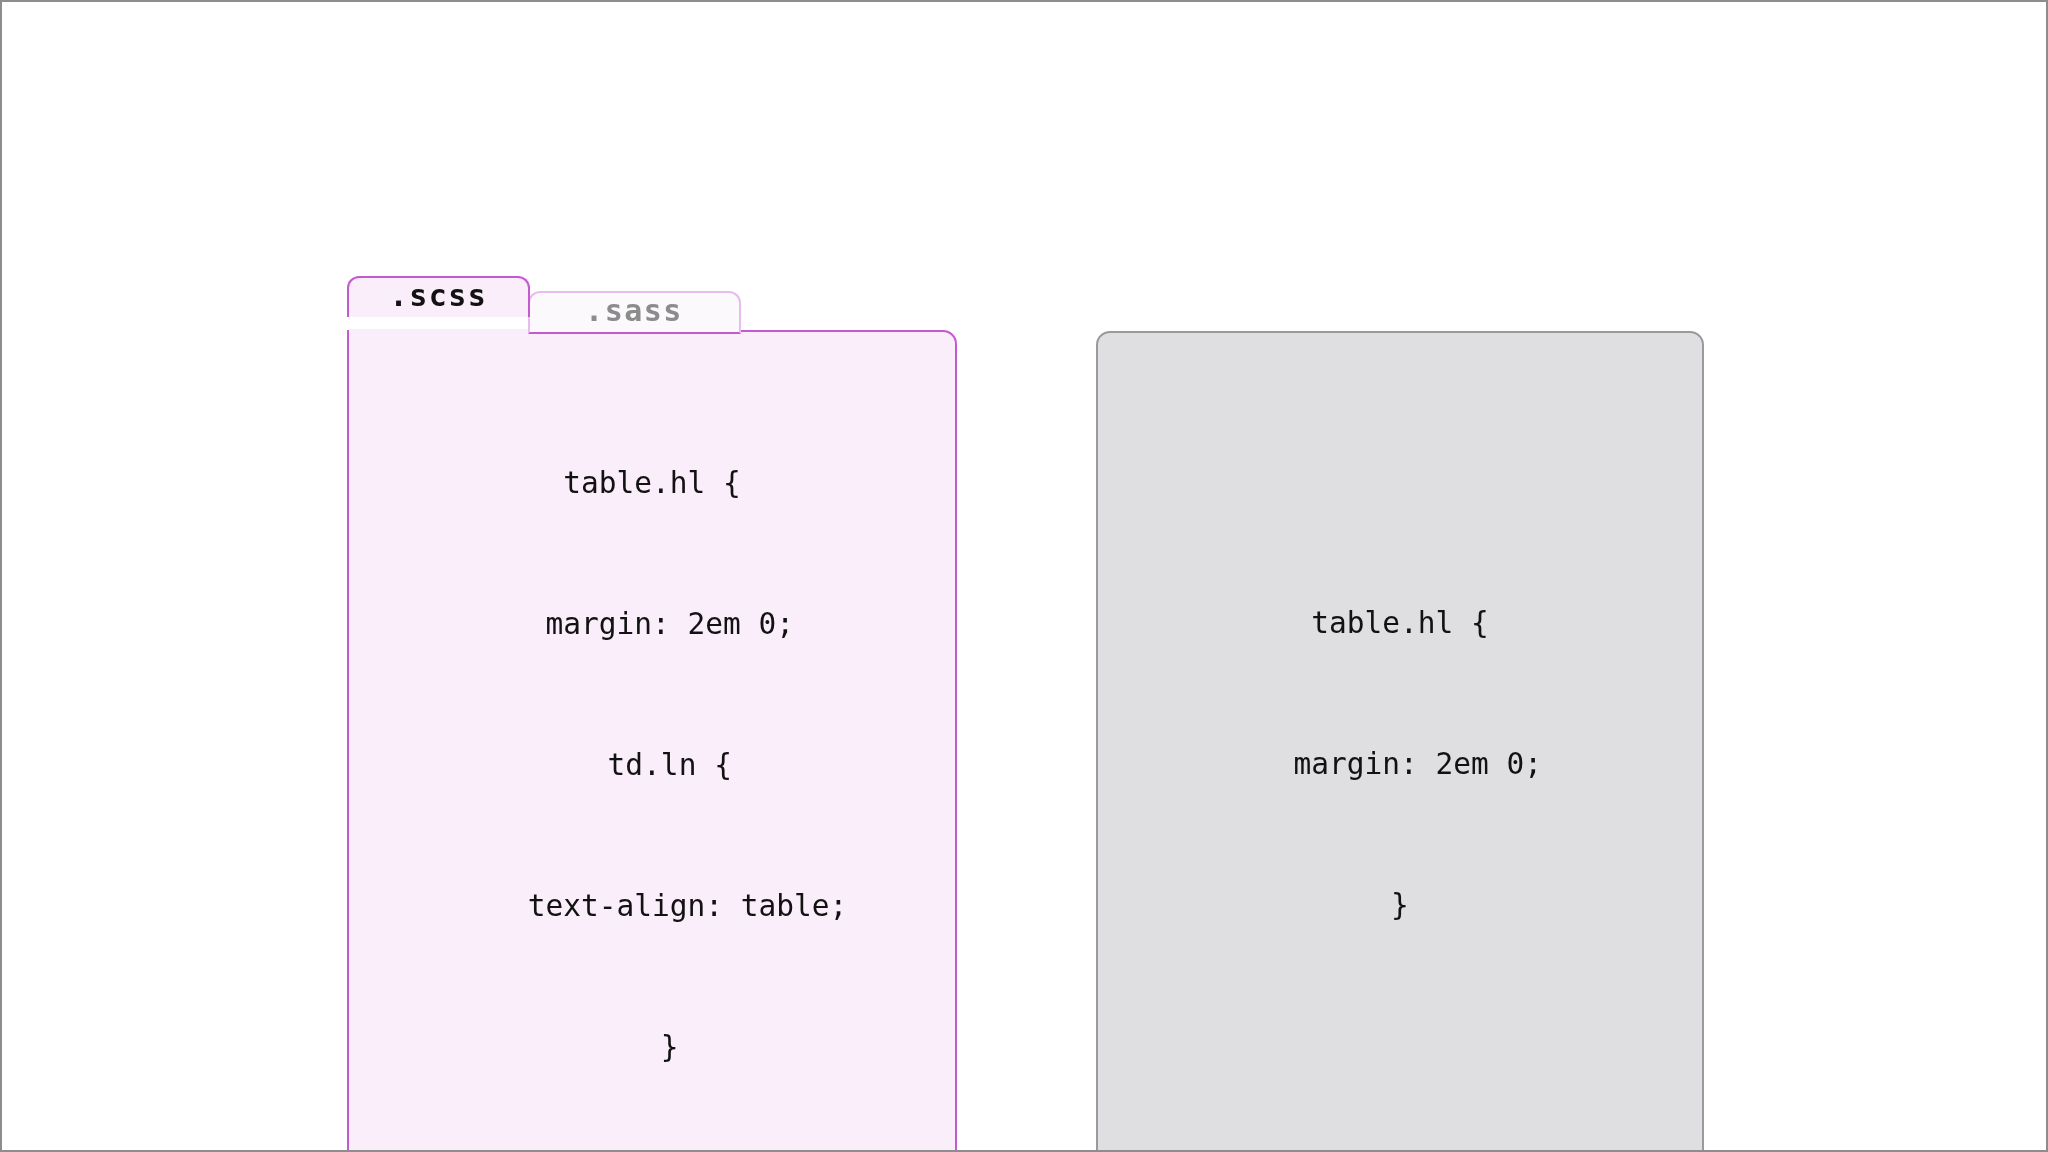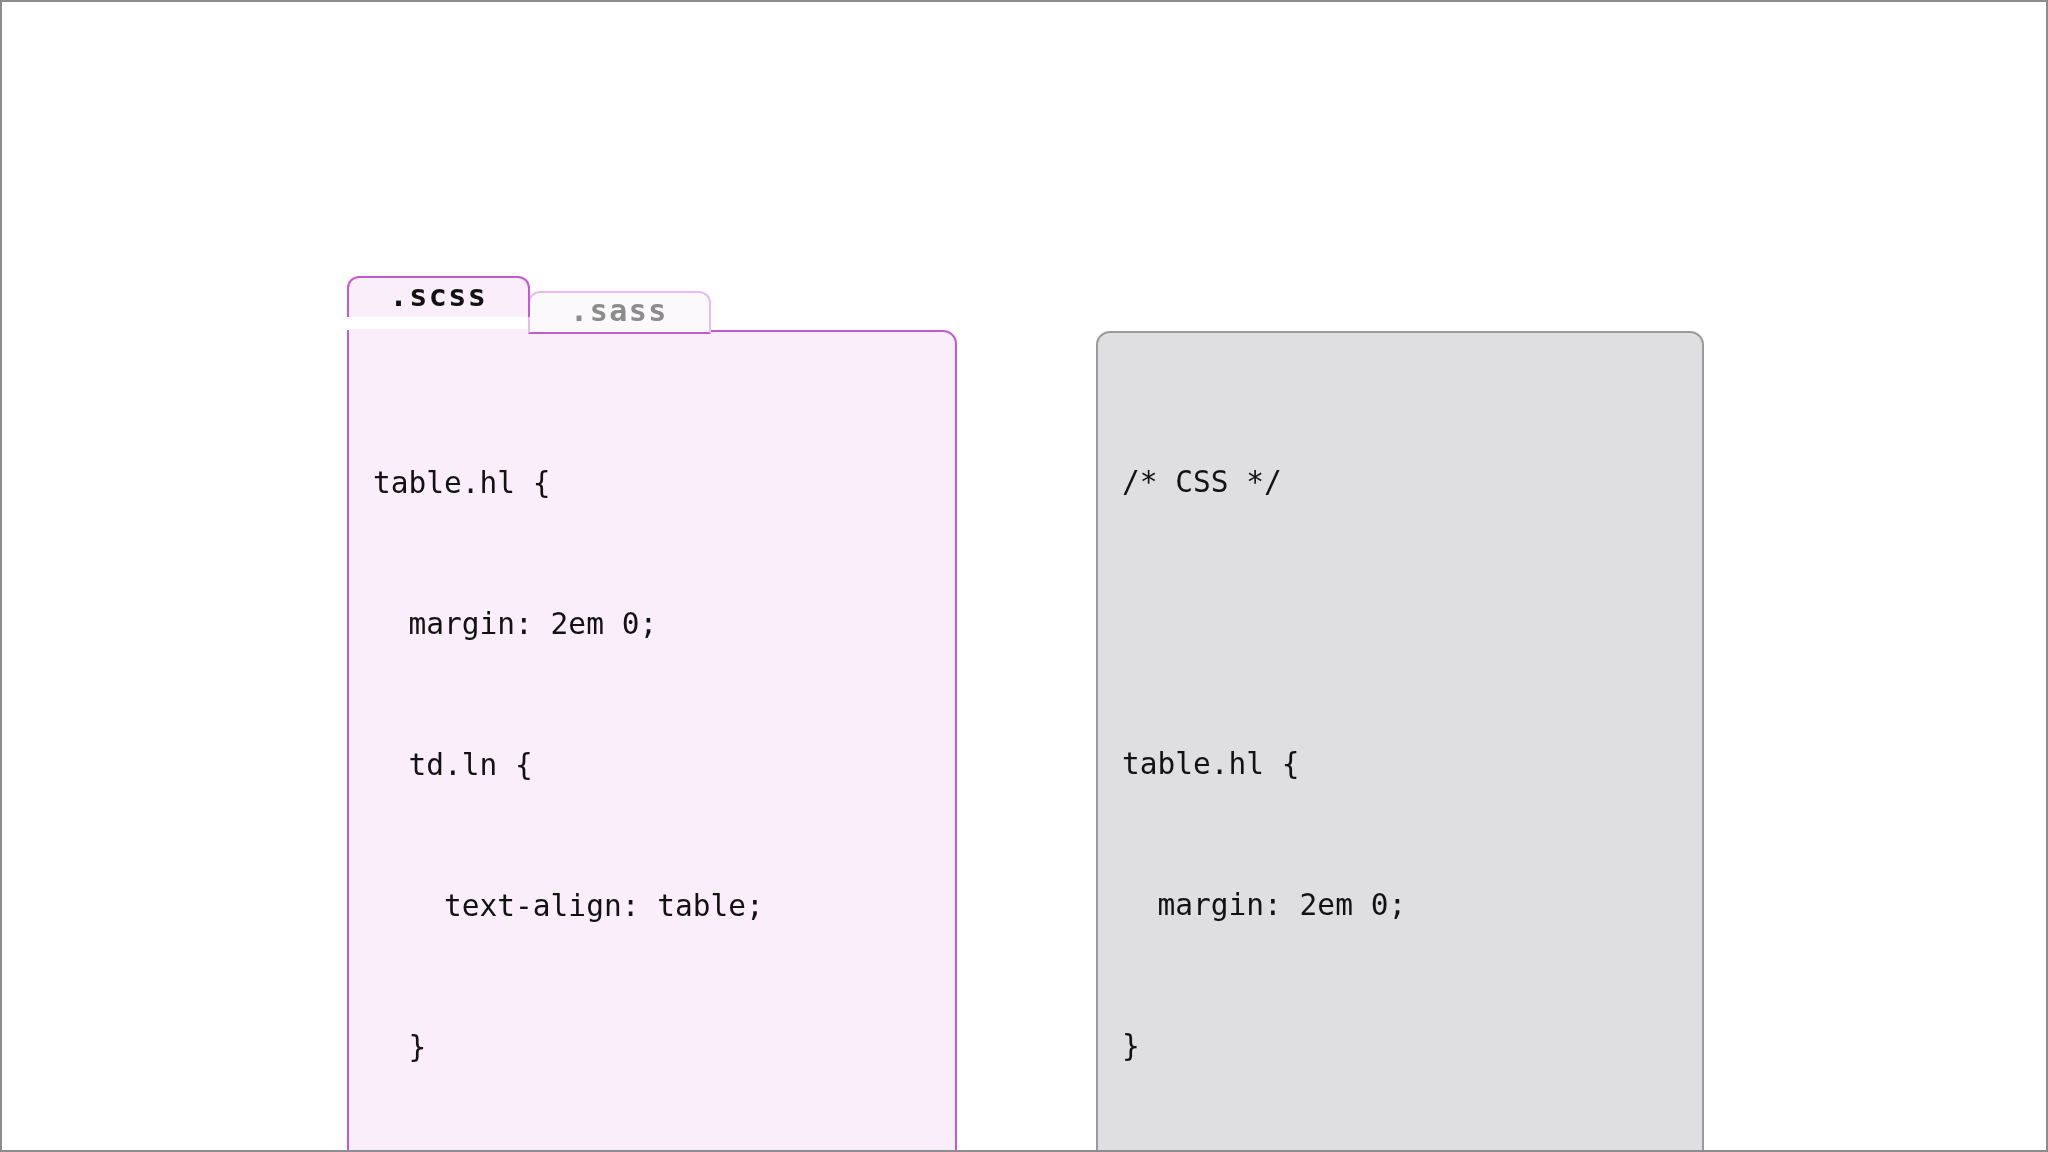--- a/index.html
+++ b/index.html
@@ -41,21 +41,21 @@
   }
 
   
   .code {
     font-family: "DejaVu Sans Mono", "Liberation Mono", monospace;
     font-size: 29.5px;
     line-height: 47px;
     white-space: pre;
     color: #121212;
   }
-  .code-line { white-space: pre; min-height: 47px; }
+  .code-line { white-space: pre; min-height: 47px; text-align: center; }
   .code-line.blank { color: transparent; }
 
   
   .scss-widget {
     position: absolute;
     left: 345px;
     top: 258px;
     width: 610px;
   }
 
@@ -88,21 +88,21 @@
     width: 183px;
     position: relative;
     z-index: 4;
   }
 
   .tab.inactive {
     background: #fbf9fb;
     color: #8c8c8c;
     border: 2.5px solid #e8bcee;
     border-bottom: 2.5px solid #c45ad0;
-    width: 183px;
+    width: 213px;
     margin-left: -2.5px;
     position: relative;
     z-index: 2;
     margin-top: 32px;
   }
 
   .tabpane {
     position: relative;
     box-sizing: border-box;
     margin-top: -2.5px;
@@ -172,21 +172,20 @@
         
         
         
       </div>
     </div>
 
   </div>
 
   <div class="css-panel">
     <div class="code">
-      <div class="code-line">/* CSS */</div>
       <div class="code-line blank">&nbsp;</div>
       <div class="code-line">table.hl {</div>
       <div class="code-line">  margin: 2em 0;</div>
       <div class="code-line">}</div>
       
       
       
       
       
       

